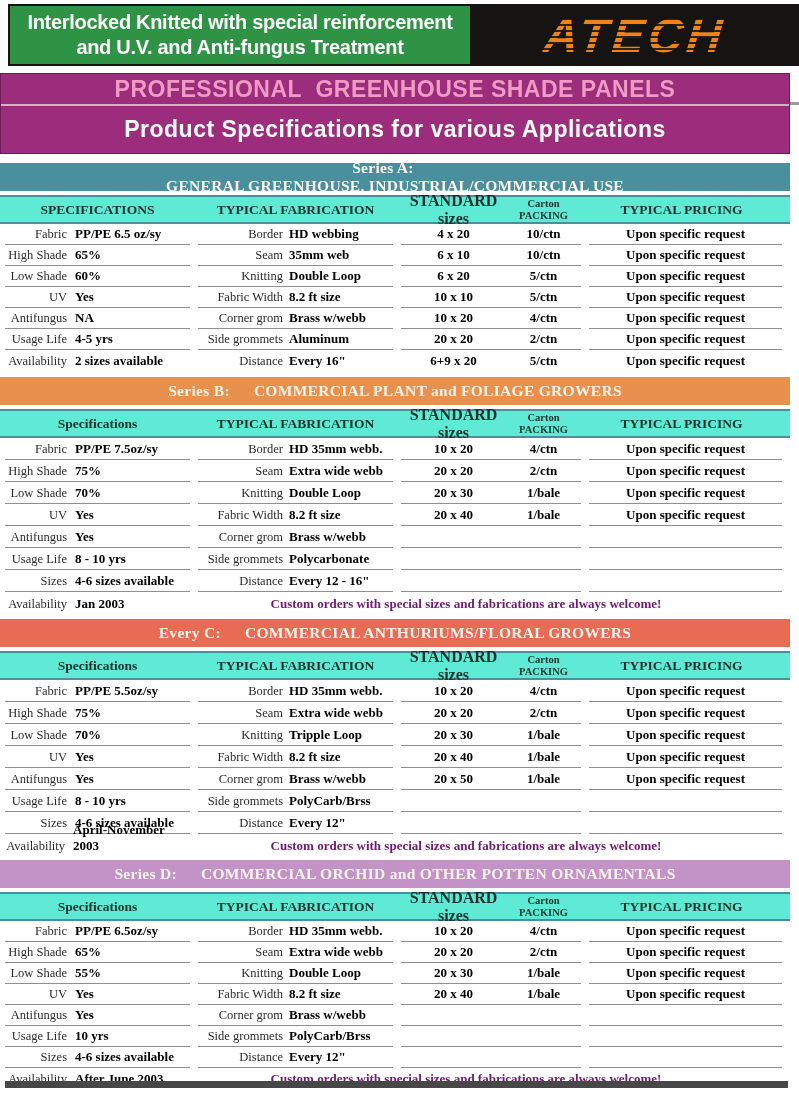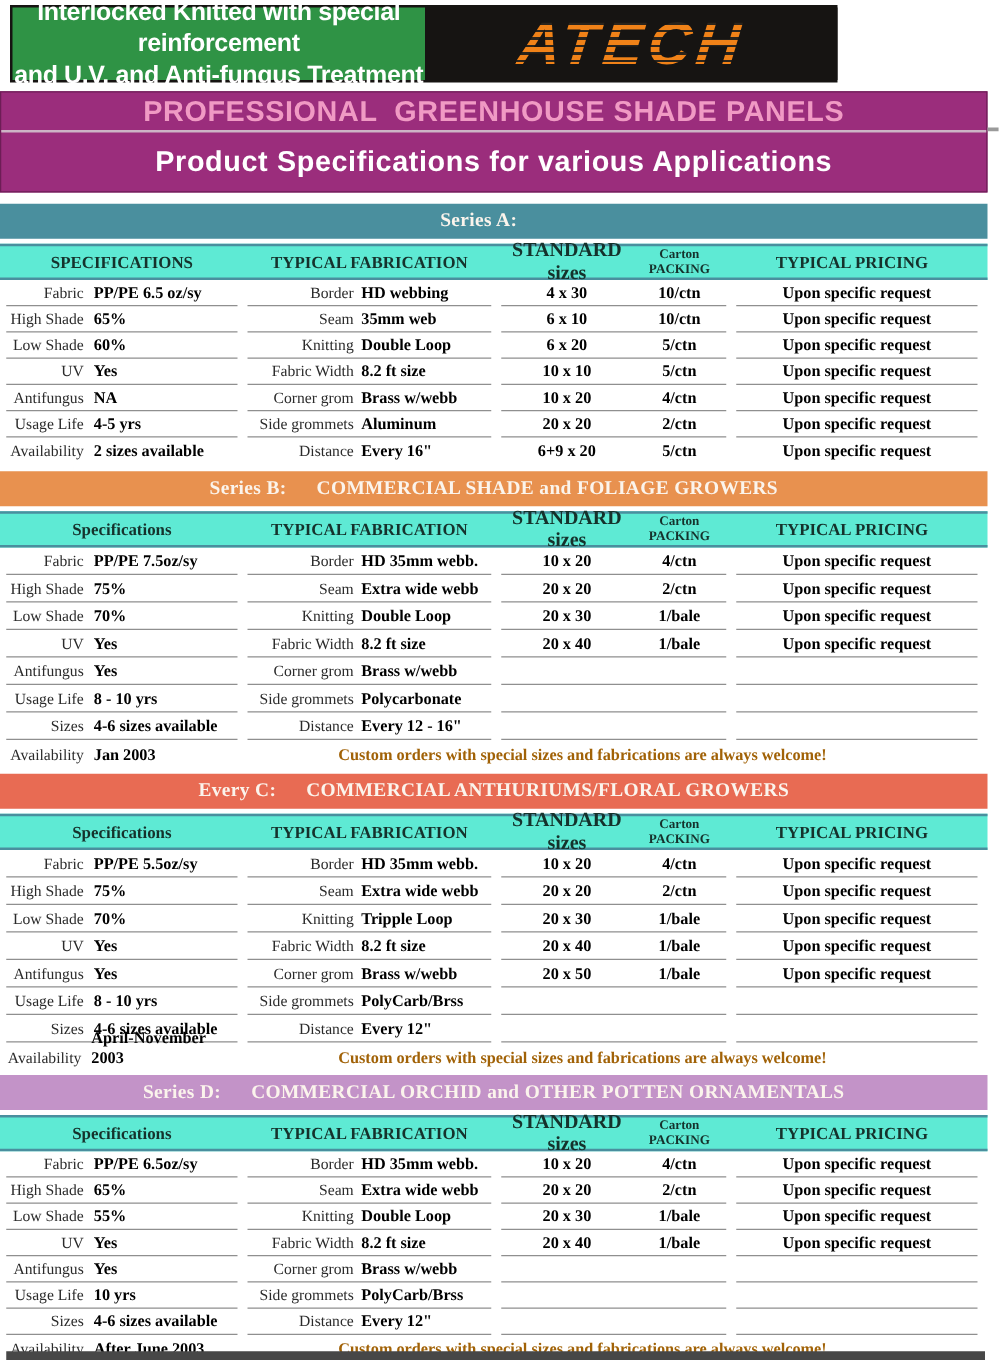--- a/index.html
+++ b/index.html
@@ -7,21 +7,21 @@
   body {
     font-family:"Liberation Serif","DejaVu Serif",serif;
     background:#ffffff;
     position:relative;
     width:799px; height:1094px;
     overflow:hidden;
   }
   
   .top-banner {
     margin:4px 0 0 8px;
-    width:662px; height:62px;
+    width:792px; height:62px;
     display:flex;
     background:#161412;
     padding:2px 0 2px 2px;
   }
   .tagline-box {
     flex:1;
     background:#2f9345;
     display:flex; flex-direction:column;
     align-items:center; justify-content:center;
     color:#fff;
@@ -133,21 +133,21 @@
     text-align:center;
   }
   .cell-size { width:105px; }
   .cell-pack { width:75px; }
   .g-note {
     display:none;
   }
   .note-row .g-note {
     display:flex; align-items:flex-end; justify-content:center;
     flex:1; padding-right:40px; padding-bottom:2px;
-    font-weight:bold; font-size:13px; color:#a16207;
+    font-weight:bold; font-size:13px; color:#701a75;
   }
   
   .bottom-bar {
     position:absolute;
     left:5px; top:1081px;
     width:783px; height:7px;
     background:#474747;
   }
 </style>
 </head>
@@ -167,20 +167,21 @@
   <div class="main-title" style="color: rgb(240, 154, 196);">PROFESSIONAL  GREENHOUSE SHADE PANELS</div>
   <div class="title-divider"></div>
   <div class="subtitle" style="color: rgb(255, 255, 255);">Product Specifications for various Applications</div>
 </div>
 <div class="divider-ext"></div>
 
 <div id="series-list">
   <section class="series series-a">
     <div class="series-bar" style="background: rgb(74, 143, 158); flex-direction: column;">
       <span class="series-label">Series A:</span>
+      <span class="series-title">GENERAL GREENHOUSE, INDUSTRIAL/COMMERCIAL USE</span>
     </div>
     <div class="col-head">
       <div class="ch ch-spec">SPECIFICATIONS</div>
       <div class="ch ch-fab">TYPICAL FABRICATION</div>
       <div class="ch ch-size">
         <span>STANDARD</span>
         <span>sizes</span>
       </div>
       <div class="ch ch-pack">
         <span>Carton</span>
@@ -192,21 +193,21 @@
   <div class="row">
     <div class="grp g-spec">
       <span class="lbl">Fabric</span>
       <span class="val">PP/PE 6.5 oz/sy</span>
     </div>
     <div class="grp g-fab">
       <span class="lbl">Border</span>
       <span class="val">HD webbing</span>
     </div>
     <div class="grp g-size">
-      <span class="cell cell-size">4 x 30</span>
+      <span class="cell cell-size">4 x 20</span>
       <span class="cell cell-pack">10/ctn</span>
     </div>
     <div class="grp g-price">
       <span class="val">Upon specific request</span>
     </div>
 
   </div>
 
   <div class="row">
     <div class="grp g-spec">
@@ -320,21 +321,21 @@
       <span class="val">Upon specific request</span>
     </div>
 
   </div>
 </div>
   </section>
 
   <section class="series series-b">
     <div class="series-bar" style="background: rgb(232, 145, 79);">
       <span class="series-label">Series B:</span>
-      <span class="series-title">COMMERCIAL SHADE and FOLIAGE GROWERS</span>
+      <span class="series-title">COMMERCIAL PLANT and FOLIAGE GROWERS</span>
     </div>
     <div class="col-head">
       <div class="ch ch-spec">Specifications</div>
       <div class="ch ch-fab">TYPICAL FABRICATION</div>
       <div class="ch ch-size">
         <span>STANDARD</span>
         <span>sizes</span>
       </div>
       <div class="ch ch-pack">
         <span>Carton</span>

